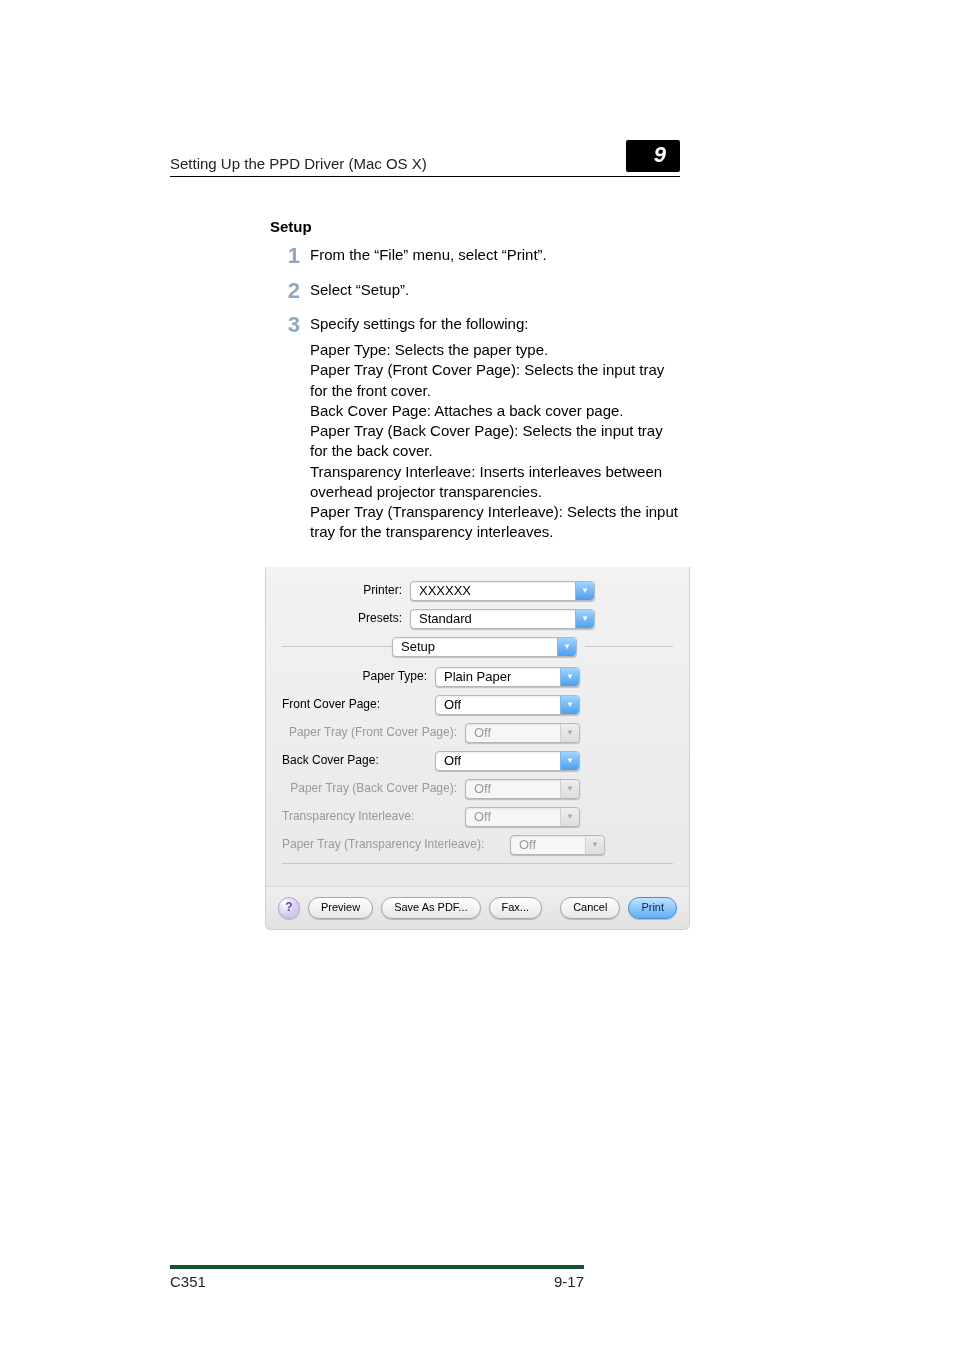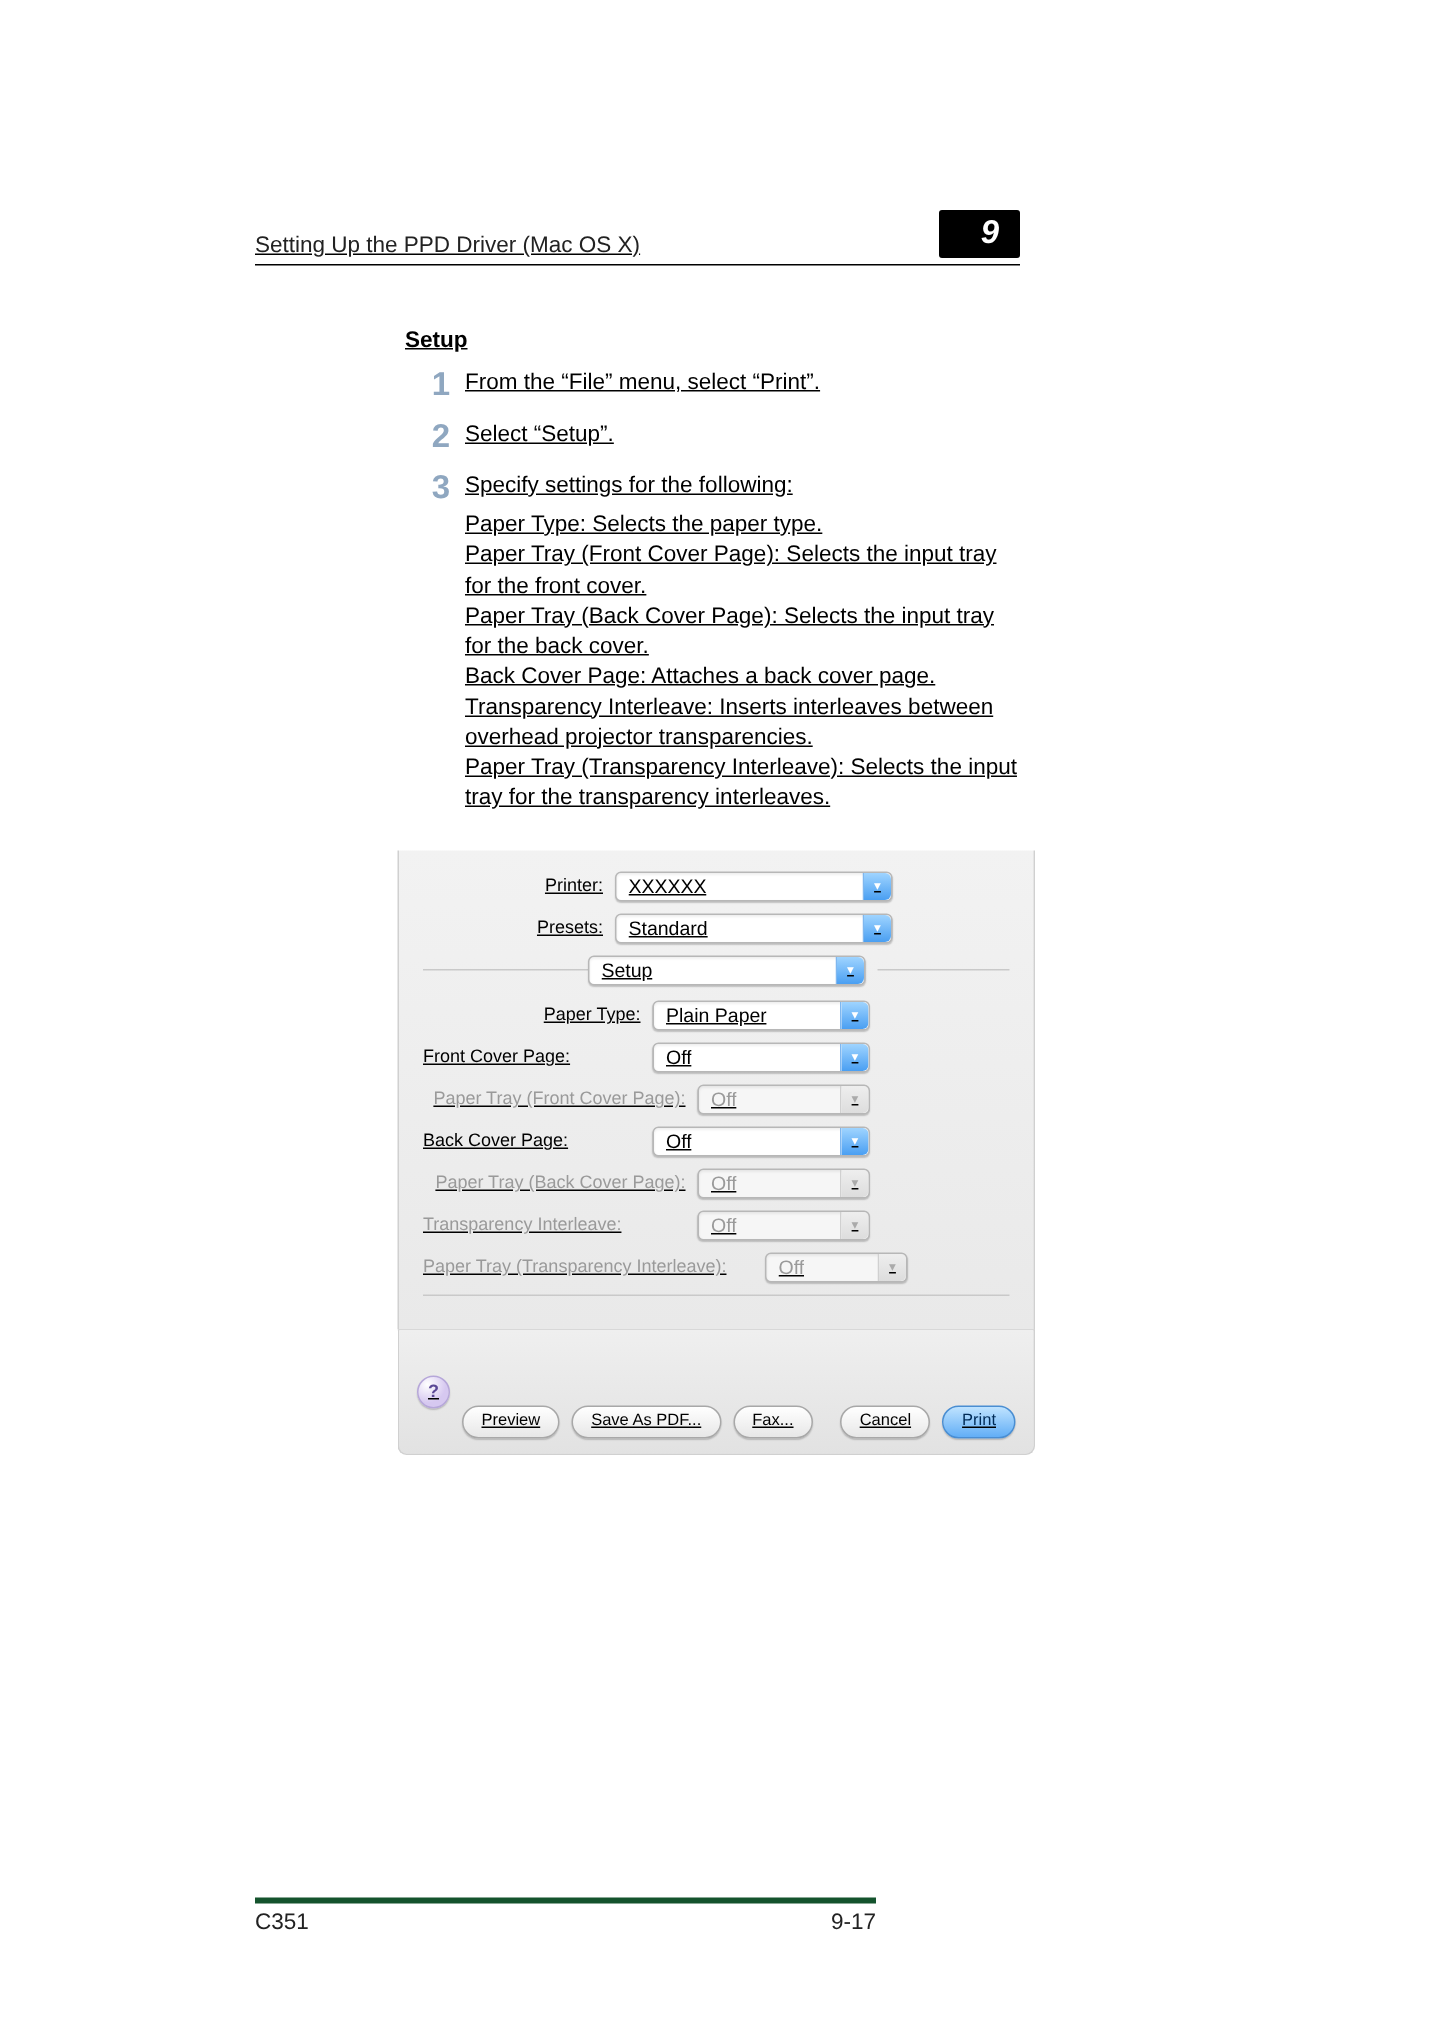--- a/index.html
+++ b/index.html
@@ -9,21 +9,20 @@
     font-family: Arial, Helvetica, sans-serif;
     color: #000;
     width: 954px;
   }
   .page {
     width: 754px;
     height: 1350px;
     position: relative;
     padding: 140px 74px 0 170px;
     box-sizing: border-box;
-    text-decoration: underline;
   }
   .header-row {
     display: flex;
     align-items: flex-end;
     justify-content: space-between;
     margin-bottom: 4px;
   }
   .header-text {
     font-size: 15px;
     color: #222;
@@ -144,21 +143,20 @@
     display:flex;align-items:center;justify-content:center;
     font-weight:bold;font-size:12px;color:#5b4896;
     box-shadow:0 1px 1px rgba(0,0,0,0.2);
   }
   .aqua-btn{
     background:linear-gradient(#ffffff,#e7e7e7);
     border:1px solid #a8a8a8;border-radius:11px;
     height:20px;padding:0 12px;font-size:11px;
     display:flex;align-items:center;
     box-shadow:0 1px 1px rgba(0,0,0,0.2);
-    margin-top:40px;
   }
   .aqua-btn.primary{
     background:linear-gradient(#bfe3ff,#62aef6);
     border-color:#4a8ed2;color:#002b57;
   }
   .spacer{flex:1;}
 
   .page-footer{
     position:absolute;left:170px;right:170px;bottom:60px;
     border-top:4px solid #14532d;padding-top:4px;
@@ -187,22 +185,22 @@
       <li>
         <span class="step-num">2</span>
         <span>Select “Setup”.</span>
       </li>
       <li>
         <span class="step-num">3</span>
         <span>Specify settings for the following:</span>
         <div class="subtext">
           <div>Paper Type: Selects the paper type.</div>
           <div>Paper Tray (Front Cover Page): Selects the input tray for the front cover.</div>
+          <div>Back Cover Page: Attaches a back cover page.</div>
           <div>Paper Tray (Back Cover Page): Selects the input tray for the back cover.</div>
-          <div>Back Cover Page: Attaches a back cover page.</div>
           <div>Transparency Interleave: Inserts interleaves between overhead projector transparencies.</div>
           <div>Paper Tray (Transparency Interleave): Selects the input tray for the transparency interleaves.</div>
         </div>
       </li>
     </ol>
 
     <div class="dialog-wrap">
       <div class="dialog-body">
 
         <div class="dialog-row">

